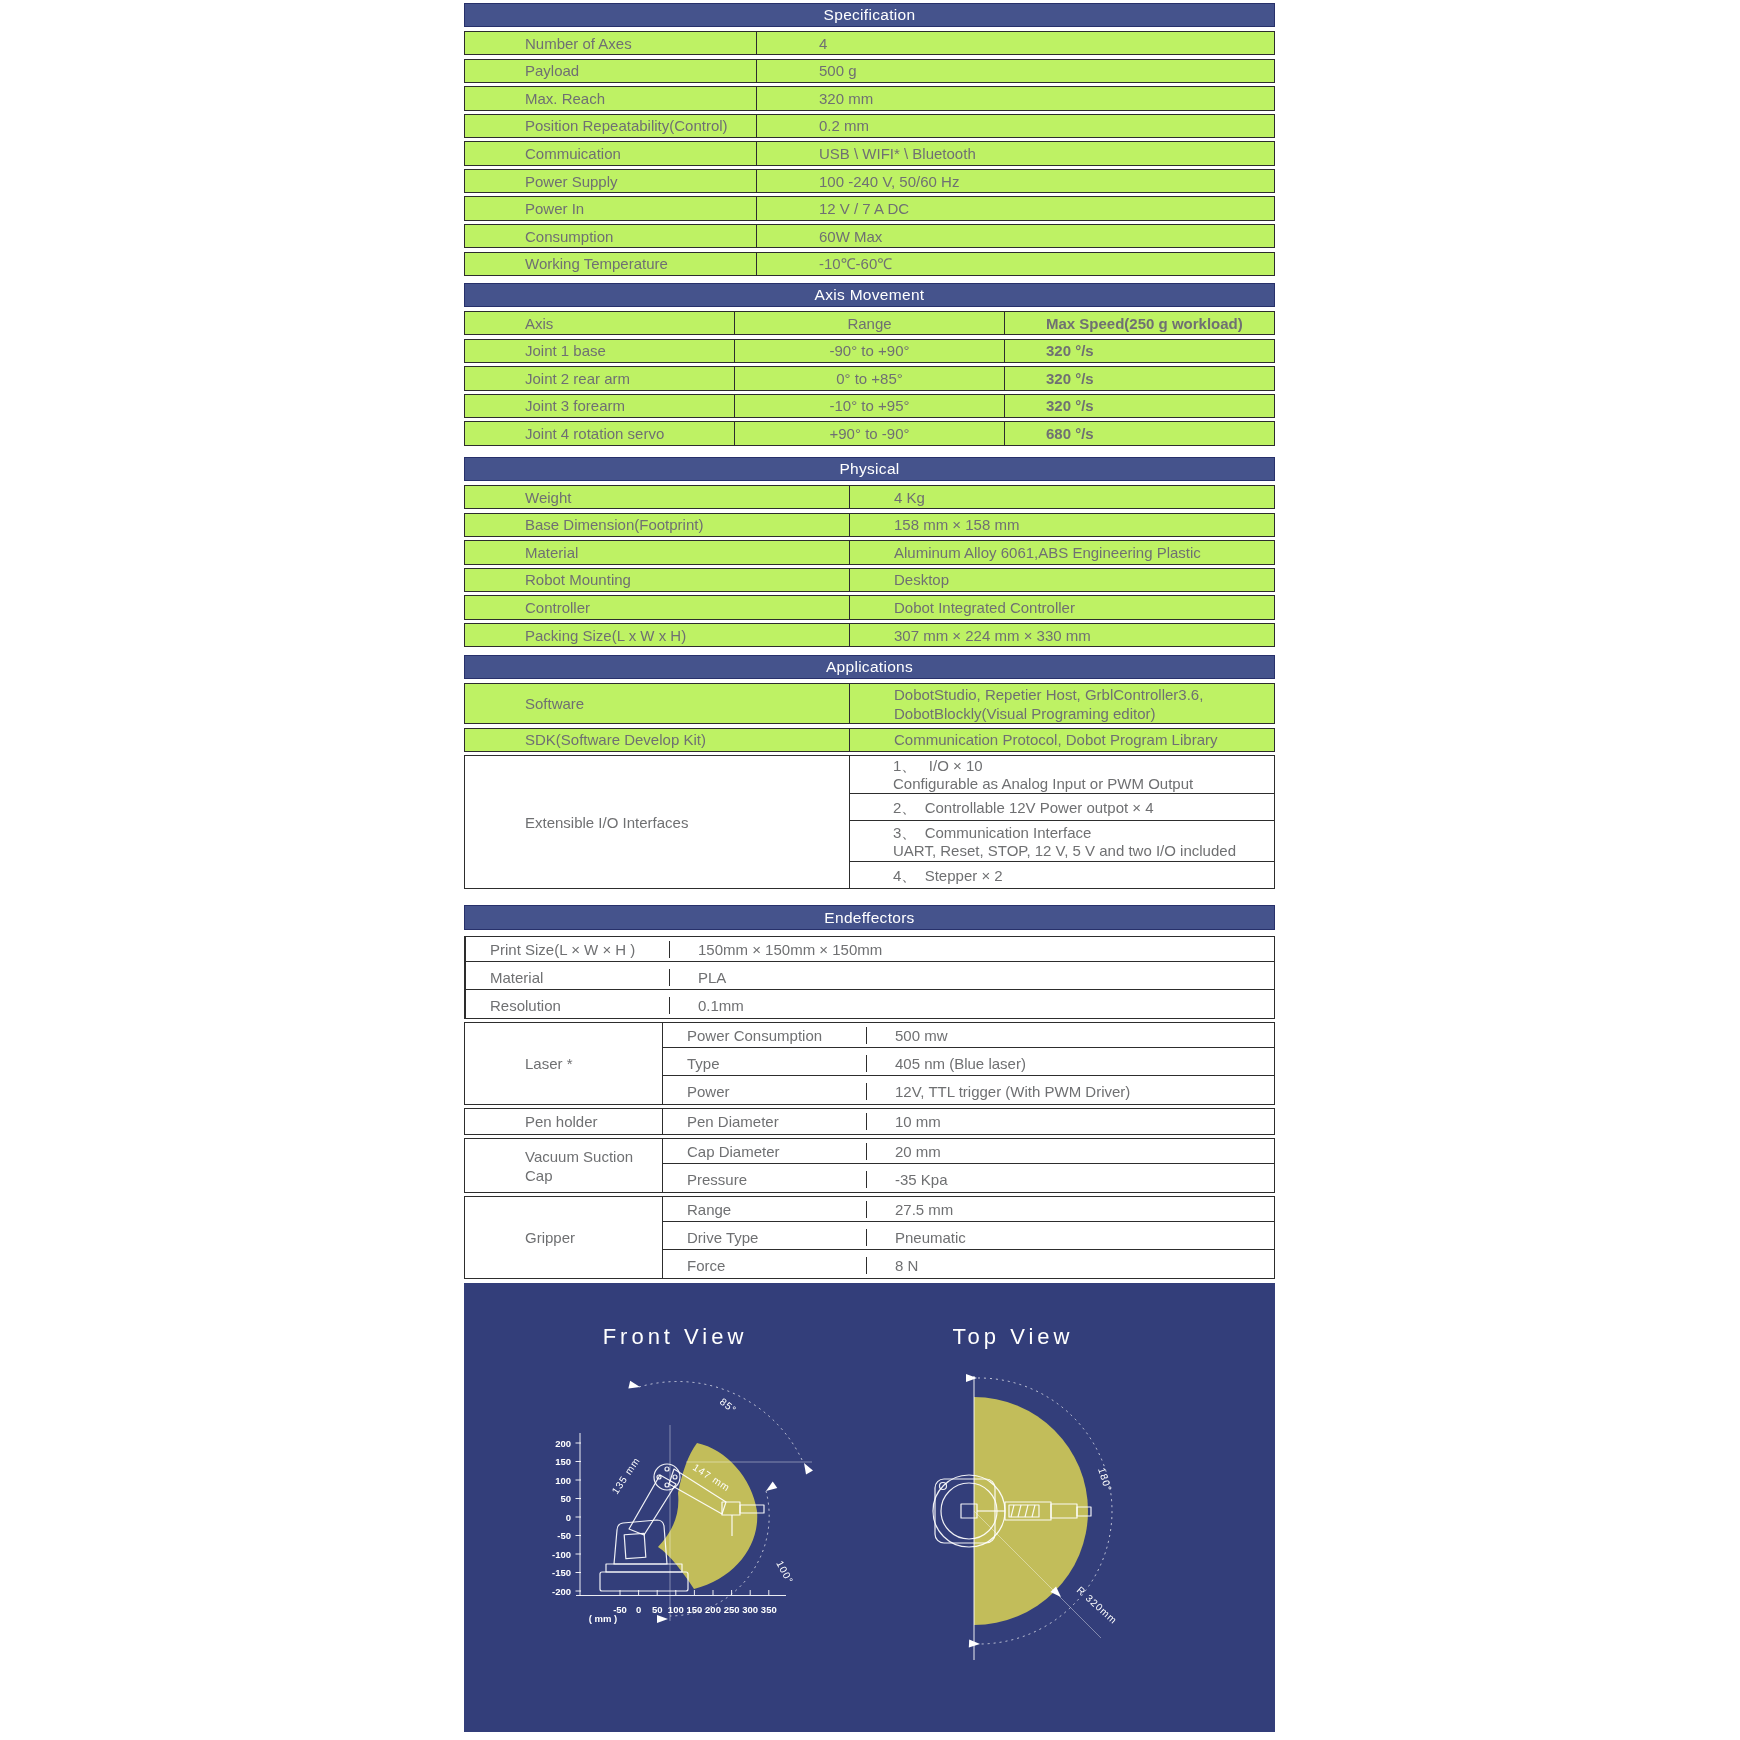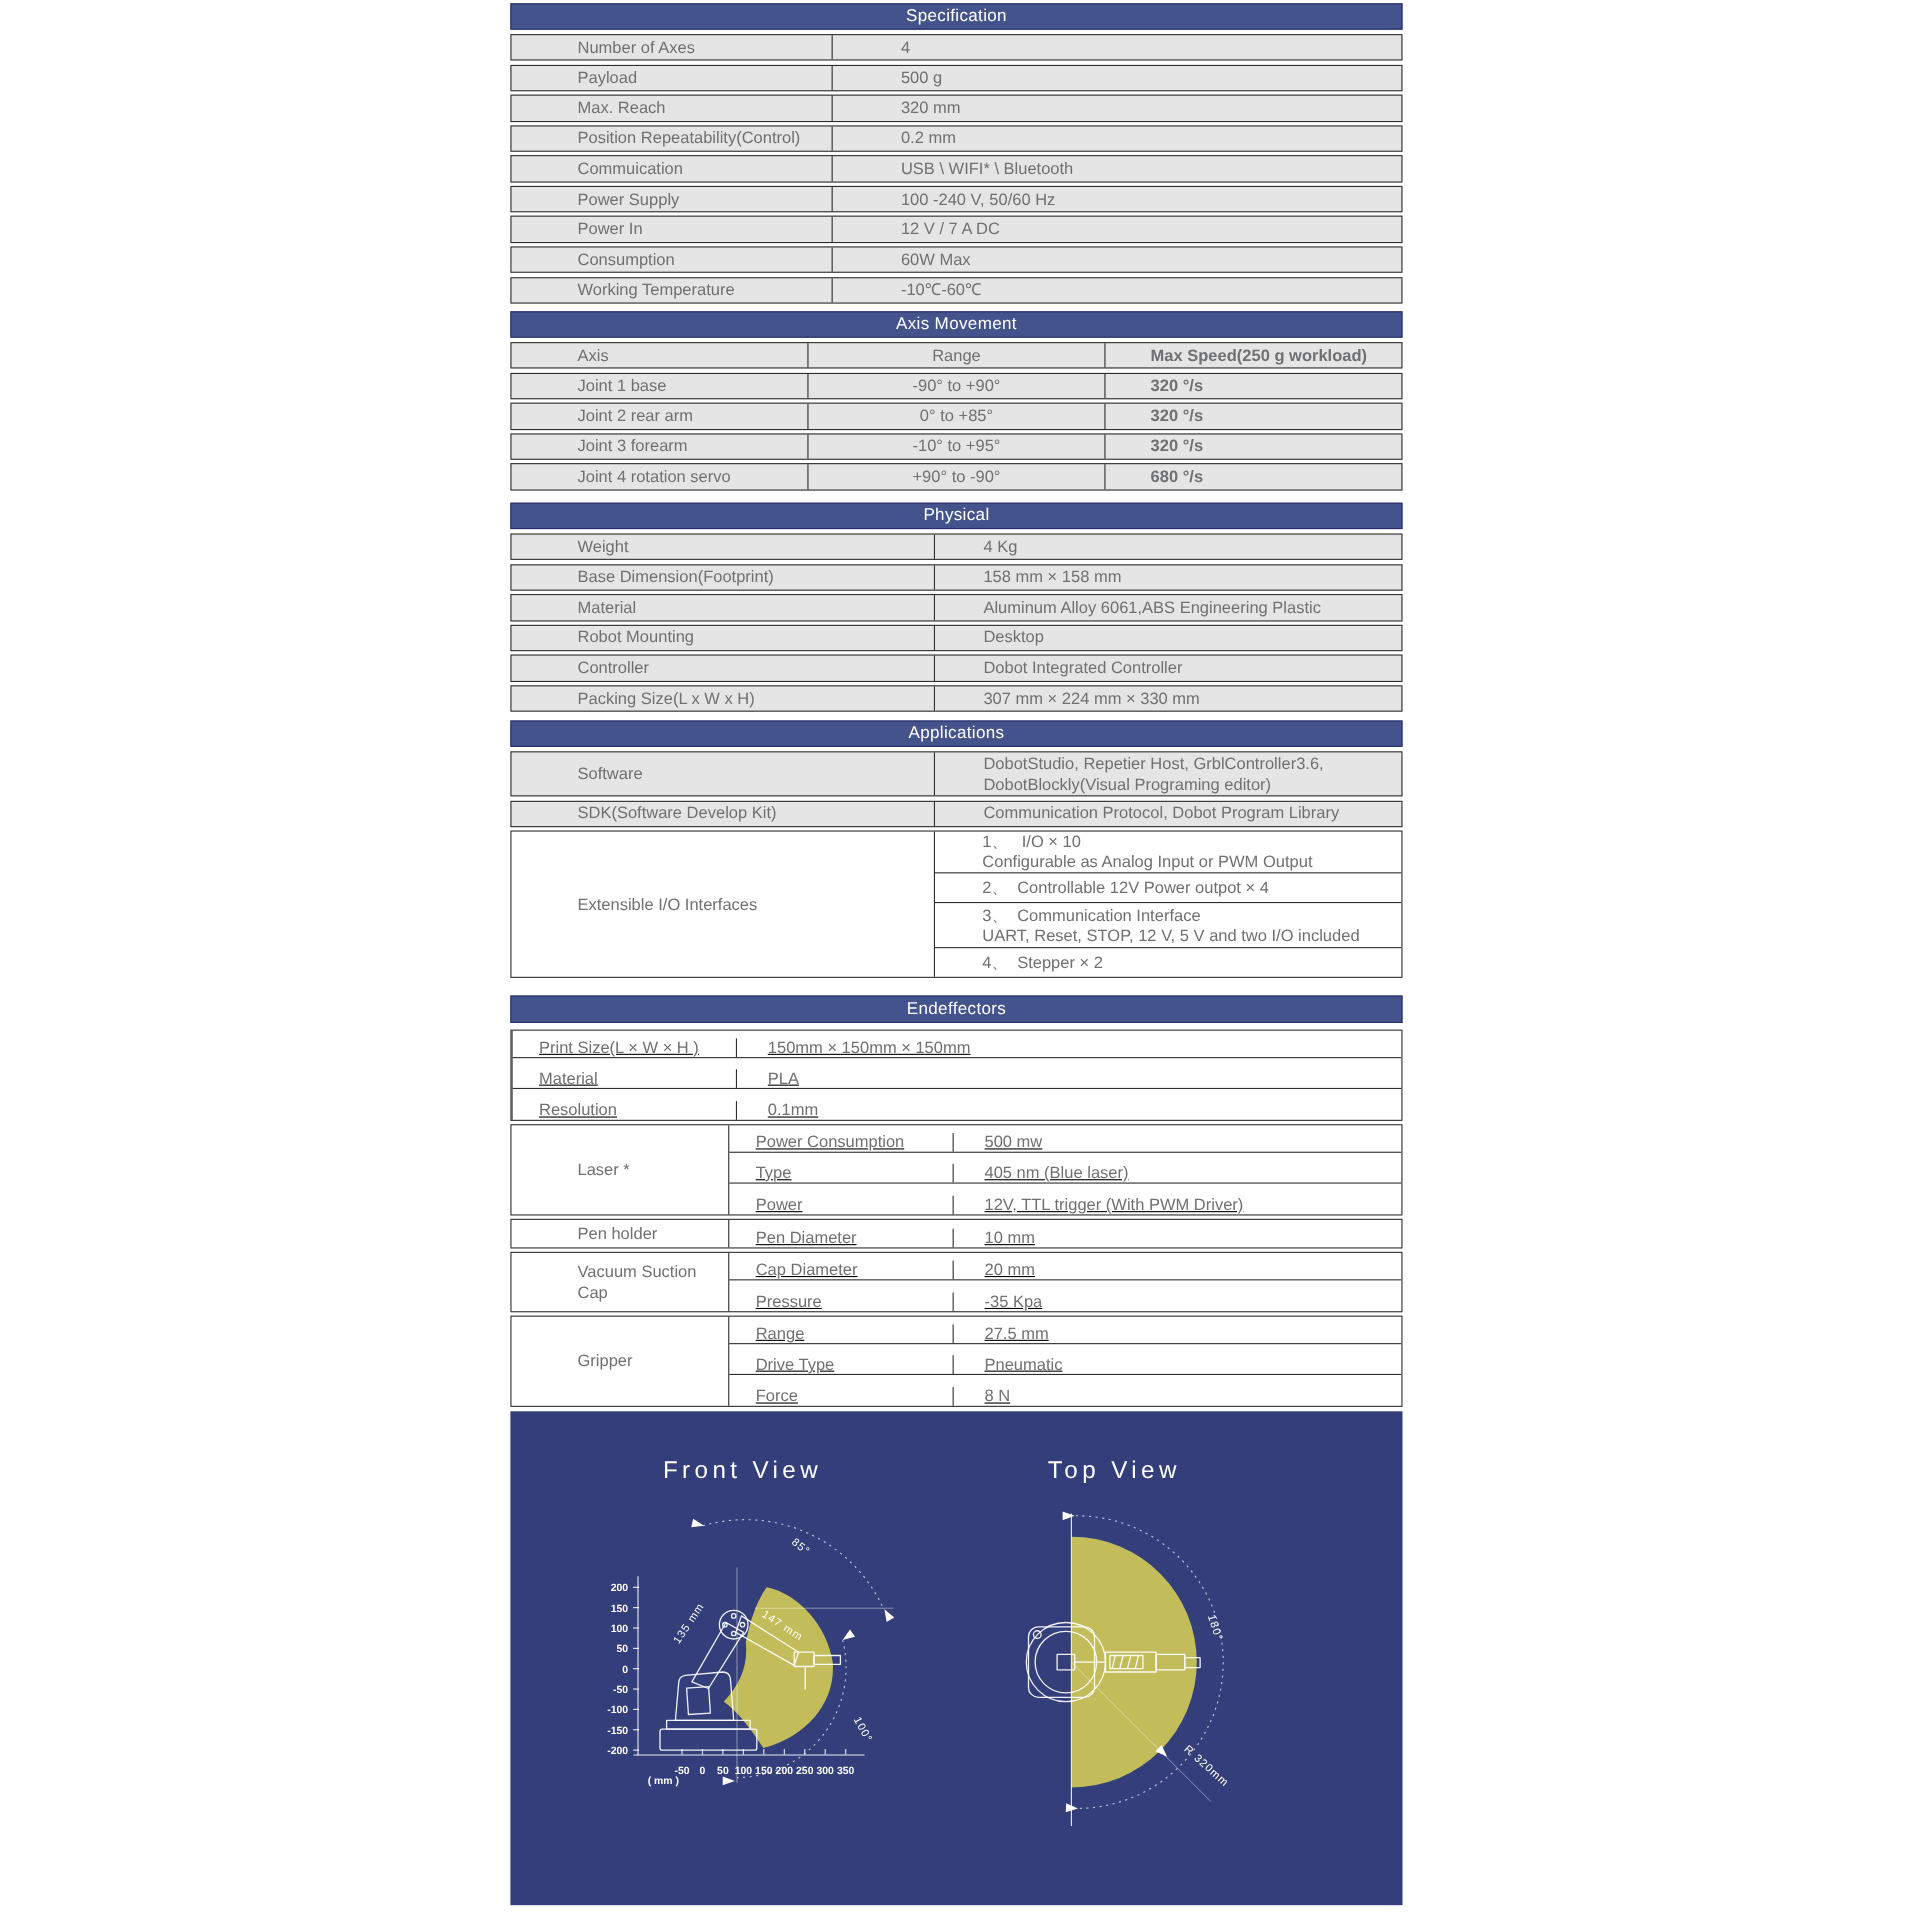--- a/index.html
+++ b/index.html
@@ -7,21 +7,21 @@
   }
   *{box-sizing:border-box; margin:0; padding:0;}
   html,body{width:1740px;height:1740px;background:#fff;overflow:hidden;
     font-family:"Liberation Sans",sans-serif;}
   .col{position:absolute;left:464px;top:3px;width:811px;height:1734px;}
   .band{position:absolute;left:0;width:811px;height:24px;background:var(--band);
     border:1px solid #27306a;color:#fff;font-size:15.5px;display:flex;
     align-items:center;justify-content:center;letter-spacing:.3px;}
   .tbl{position:absolute;left:0;width:811px;}
   .row{border:1.5px solid var(--bd);margin-bottom:3.2px;display:flex;align-items:stretch;
-    height:24.4px;background:#e5e5e5;}
+    height:24.4px;background:#bef264;}
   .row.tall{height:41.4px;}
   .cell{display:flex;align-items:center;font-size:15px;color:var(--txt);
     white-space:pre-wrap;line-height:19px;}
   
   .t-spec .c1{width:291px;padding-left:60px;}
   .t-spec .c2{flex:1;border-left:1.5px solid var(--bd);padding-left:62px;}
   
   .t-axis .c1{width:269px;padding-left:60px;}
   .t-axis .c2{width:270px;border-left:1.5px solid var(--bd);justify-content:center;text-align:center;}
   .t-axis .c3{flex:1;border-left:1.5px solid var(--bd);padding-left:41px;font-weight:bold;}
@@ -36,22 +36,22 @@
   .srow{height:24.4px;display:flex;align-items:center;padding-left:43px;font-size:15px;
     color:var(--txt);white-space:pre-wrap;line-height:18px;
     border-bottom:1.5px solid var(--bd);margin-bottom:2.5px;}
   .srow.tall{height:38px;}
   .srow:last-child{border-bottom:none;margin-bottom:0;}
   
   .egroup{border:1.5px solid var(--bd);margin-bottom:3px;display:flex;background:#fff;}
   .eglabel{width:197px;padding-left:60px;display:flex;align-items:center;
     font-size:15px;color:var(--txt);line-height:19px;}
   .esub{flex:1;border-left:1.5px solid var(--bd);display:flex;flex-direction:column;}
-  .erow{height:25px;display:flex;align-items:flex-end;border-bottom:1.5px solid var(--bd);
-    margin-bottom:3px;text-decoration:underline;}
+  .erow{height:25px;display:flex;align-items:center;border-bottom:1.5px solid var(--bd);
+    margin-bottom:3px;}
   .erow:last-child{border-bottom:none;margin-bottom:0;}
   .elabel{width:203px;padding-left:24px;display:flex;align-items:center;
     font-size:15px;color:var(--txt);}
   .evalue{flex:1;border-left:1.5px solid var(--bd);padding-left:28px;display:flex;
     align-items:center;font-size:15px;color:var(--txt);}
   
   .panel{position:absolute;left:0;top:1280px;width:811px;height:449px;background:var(--panel);}
   .panel svg{position:absolute;left:0;top:0;}
   .vtitle{font-size:22px;letter-spacing:4px;fill:#fff;}
   .tick{font-size:9.5px;font-weight:bold;fill:#fff;}

